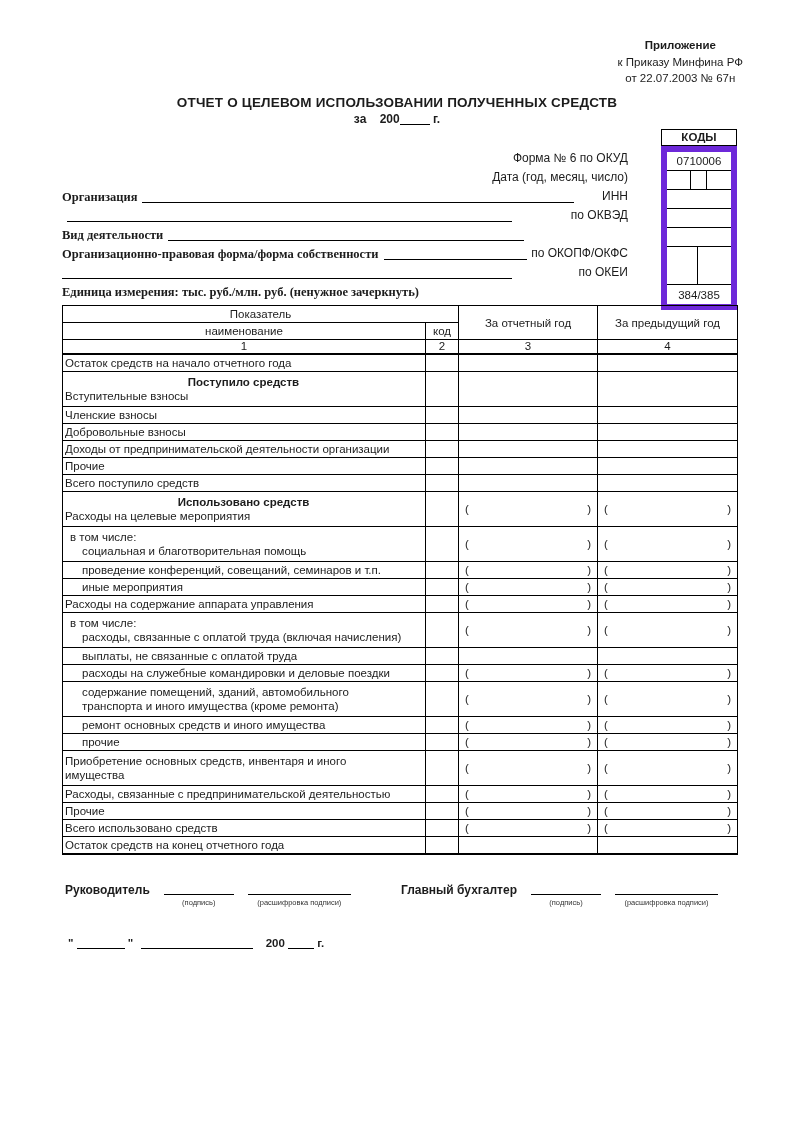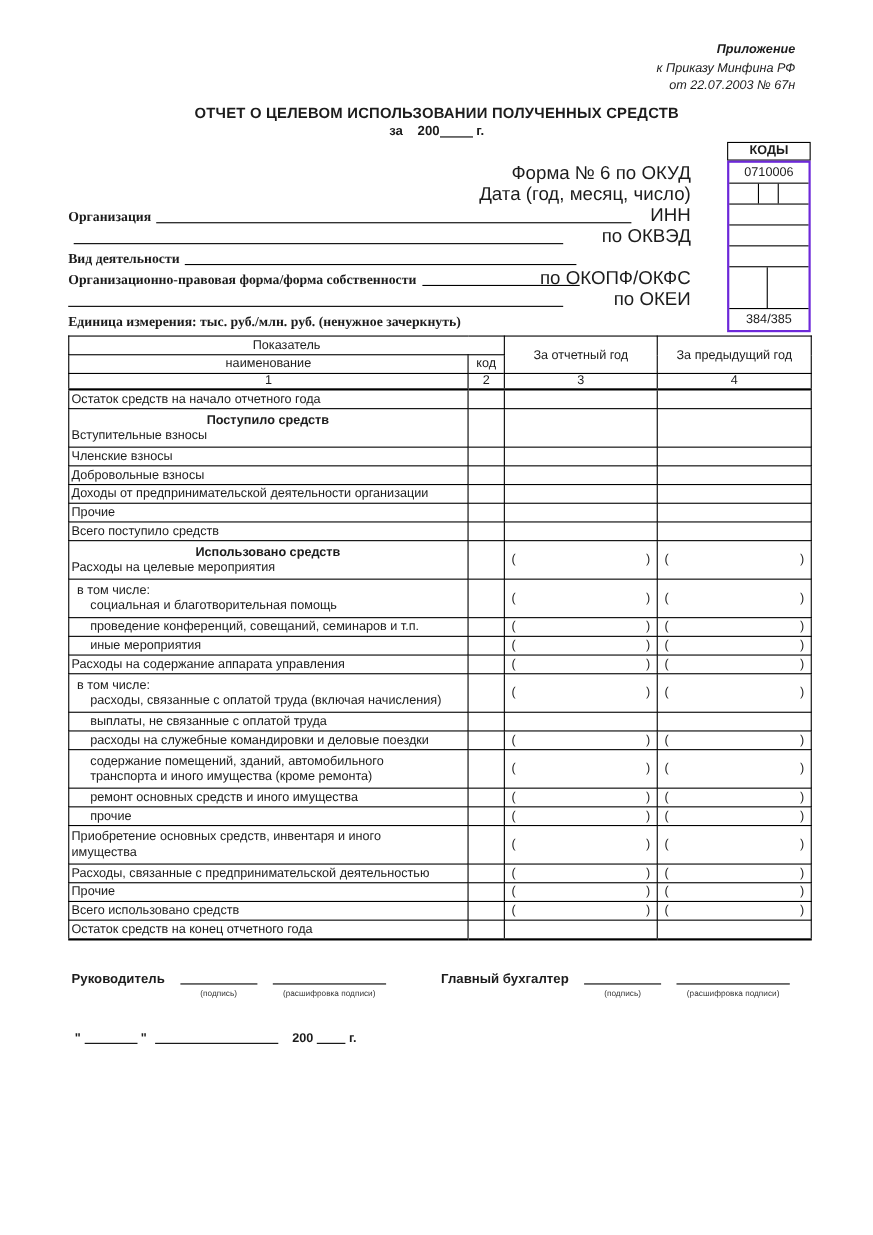--- a/index.html
+++ b/index.html
@@ -1,49 +1,49 @@
 <!DOCTYPE html>
 <html><head>
 <meta charset="utf-8">
 <style>
   * { margin:0; padding:0; box-sizing:border-box; }
   body { background:#e8e8e8; font-family:"Liberation Sans", sans-serif; }
   .page { position:relative; width:794px; height:1123px; background:#ffffff; margin:0 auto;
           color:#1c1c1c; overflow:hidden; }
 
   
-  .annex { position:absolute; top:37px; right:71px; text-align:right;
-           font-style:italic; font-size:11.5px; line-height:1.45; }
+  .annex { position:absolute; top:37px; right:51px; text-align:center;
+           font-size:11.5px; line-height:1.45; }
   .annex .a1 { font-weight:bold; }
 
   
   .title { position:absolute; top:95px; left:0; width:100%; text-align:center;
            font-weight:bold; font-size:13.5px; letter-spacing:.2px; }
   .subtitle { position:absolute; top:112px; left:0; width:100%; text-align:center;
               font-weight:bold; font-size:12px; }
   .bl { display:inline-block; border-bottom:1px solid #000; height:12px; vertical-align:-2px; }
 
   
   .form-header { position:absolute; top:129px; left:62px; right:57px; height:176px; }
 
   .codes-box { position:absolute; top:0; right:0; width:106px;padding-left:30px; }
   .kody-cell { height:17px; border:1px solid #000; text-align:center; font-weight:bold;
                font-size:11.5px; line-height:15px; }
-  .codes-grid { border:2px solid #6d28d9;text-align:center; }
+  .codes-grid { border:6px solid #6d28d9;text-align:center; }
   .cr { height:19px; border-bottom:1px solid #000; display:flex; align-items:center;
         justify-content:center; font-size:11.5px; }
   .cr:last-child { border-bottom:none; }
   .cr.tall { height:38px; }
   .cr.split { padding:0; align-items:stretch; justify-content:flex-start; }
   .cr.split .cell { height:100%; }
   .cr.split .cell.b { border-right:1px solid #000; }
 
   .codes-labels { position:absolute; top:0; right:106px; width:230px; }
   .lr { height:19px; display:flex; align-items:center; justify-content:flex-end;
-        padding-right:3px; font-size:17px; white-space:nowrap; }
+        padding-right:3px; font-size:12px; white-space:nowrap; }
 
   .left-fields { position:absolute; left:0; top:57px; }
   .fr { height:19px; display:flex; align-items:flex-end;
         font-family:"Liberation Serif", serif; font-weight:bold; font-size:12.5px; }
   .fr .blank { flex:1; border-bottom:1px solid #000; margin:0 0 2px 5px; height:14px; }
 
   
   table.main { position:absolute; top:305px; left:62px; width:675px;
                border-collapse:collapse; font-size:11.5px; table-layout:fixed; }
   table.main th, table.main td { border:1px solid #000; font-weight:normal; }

